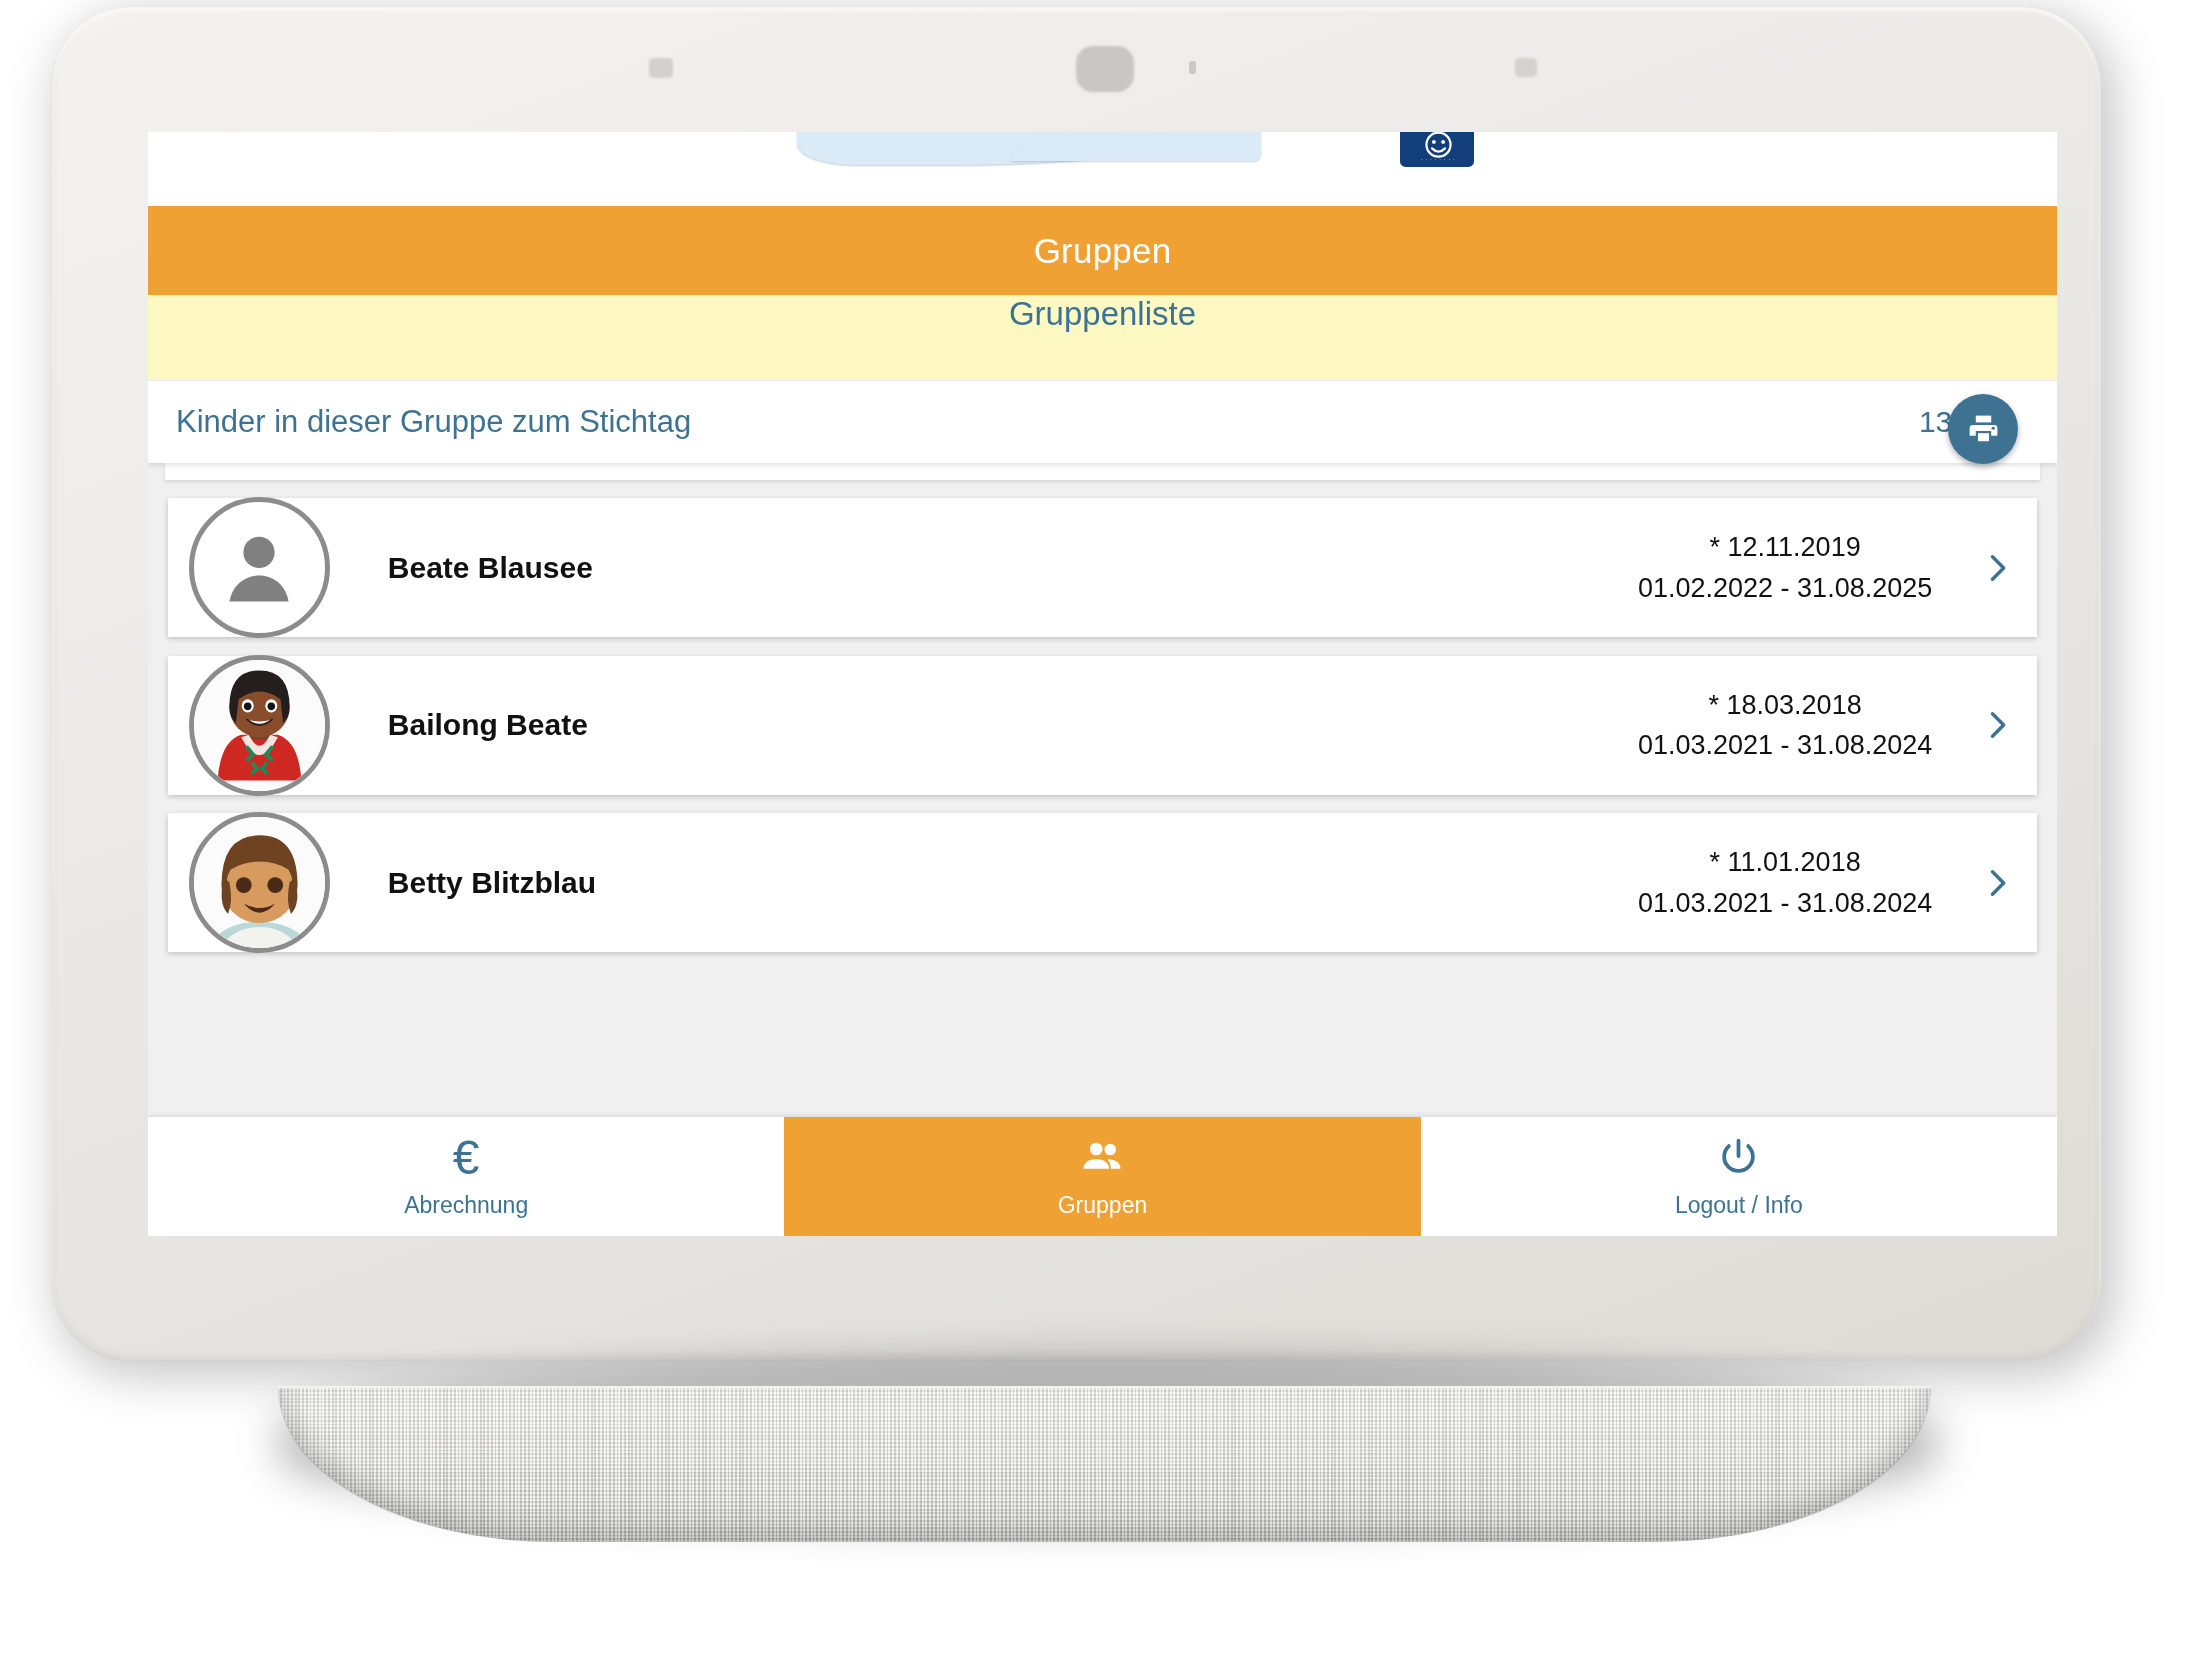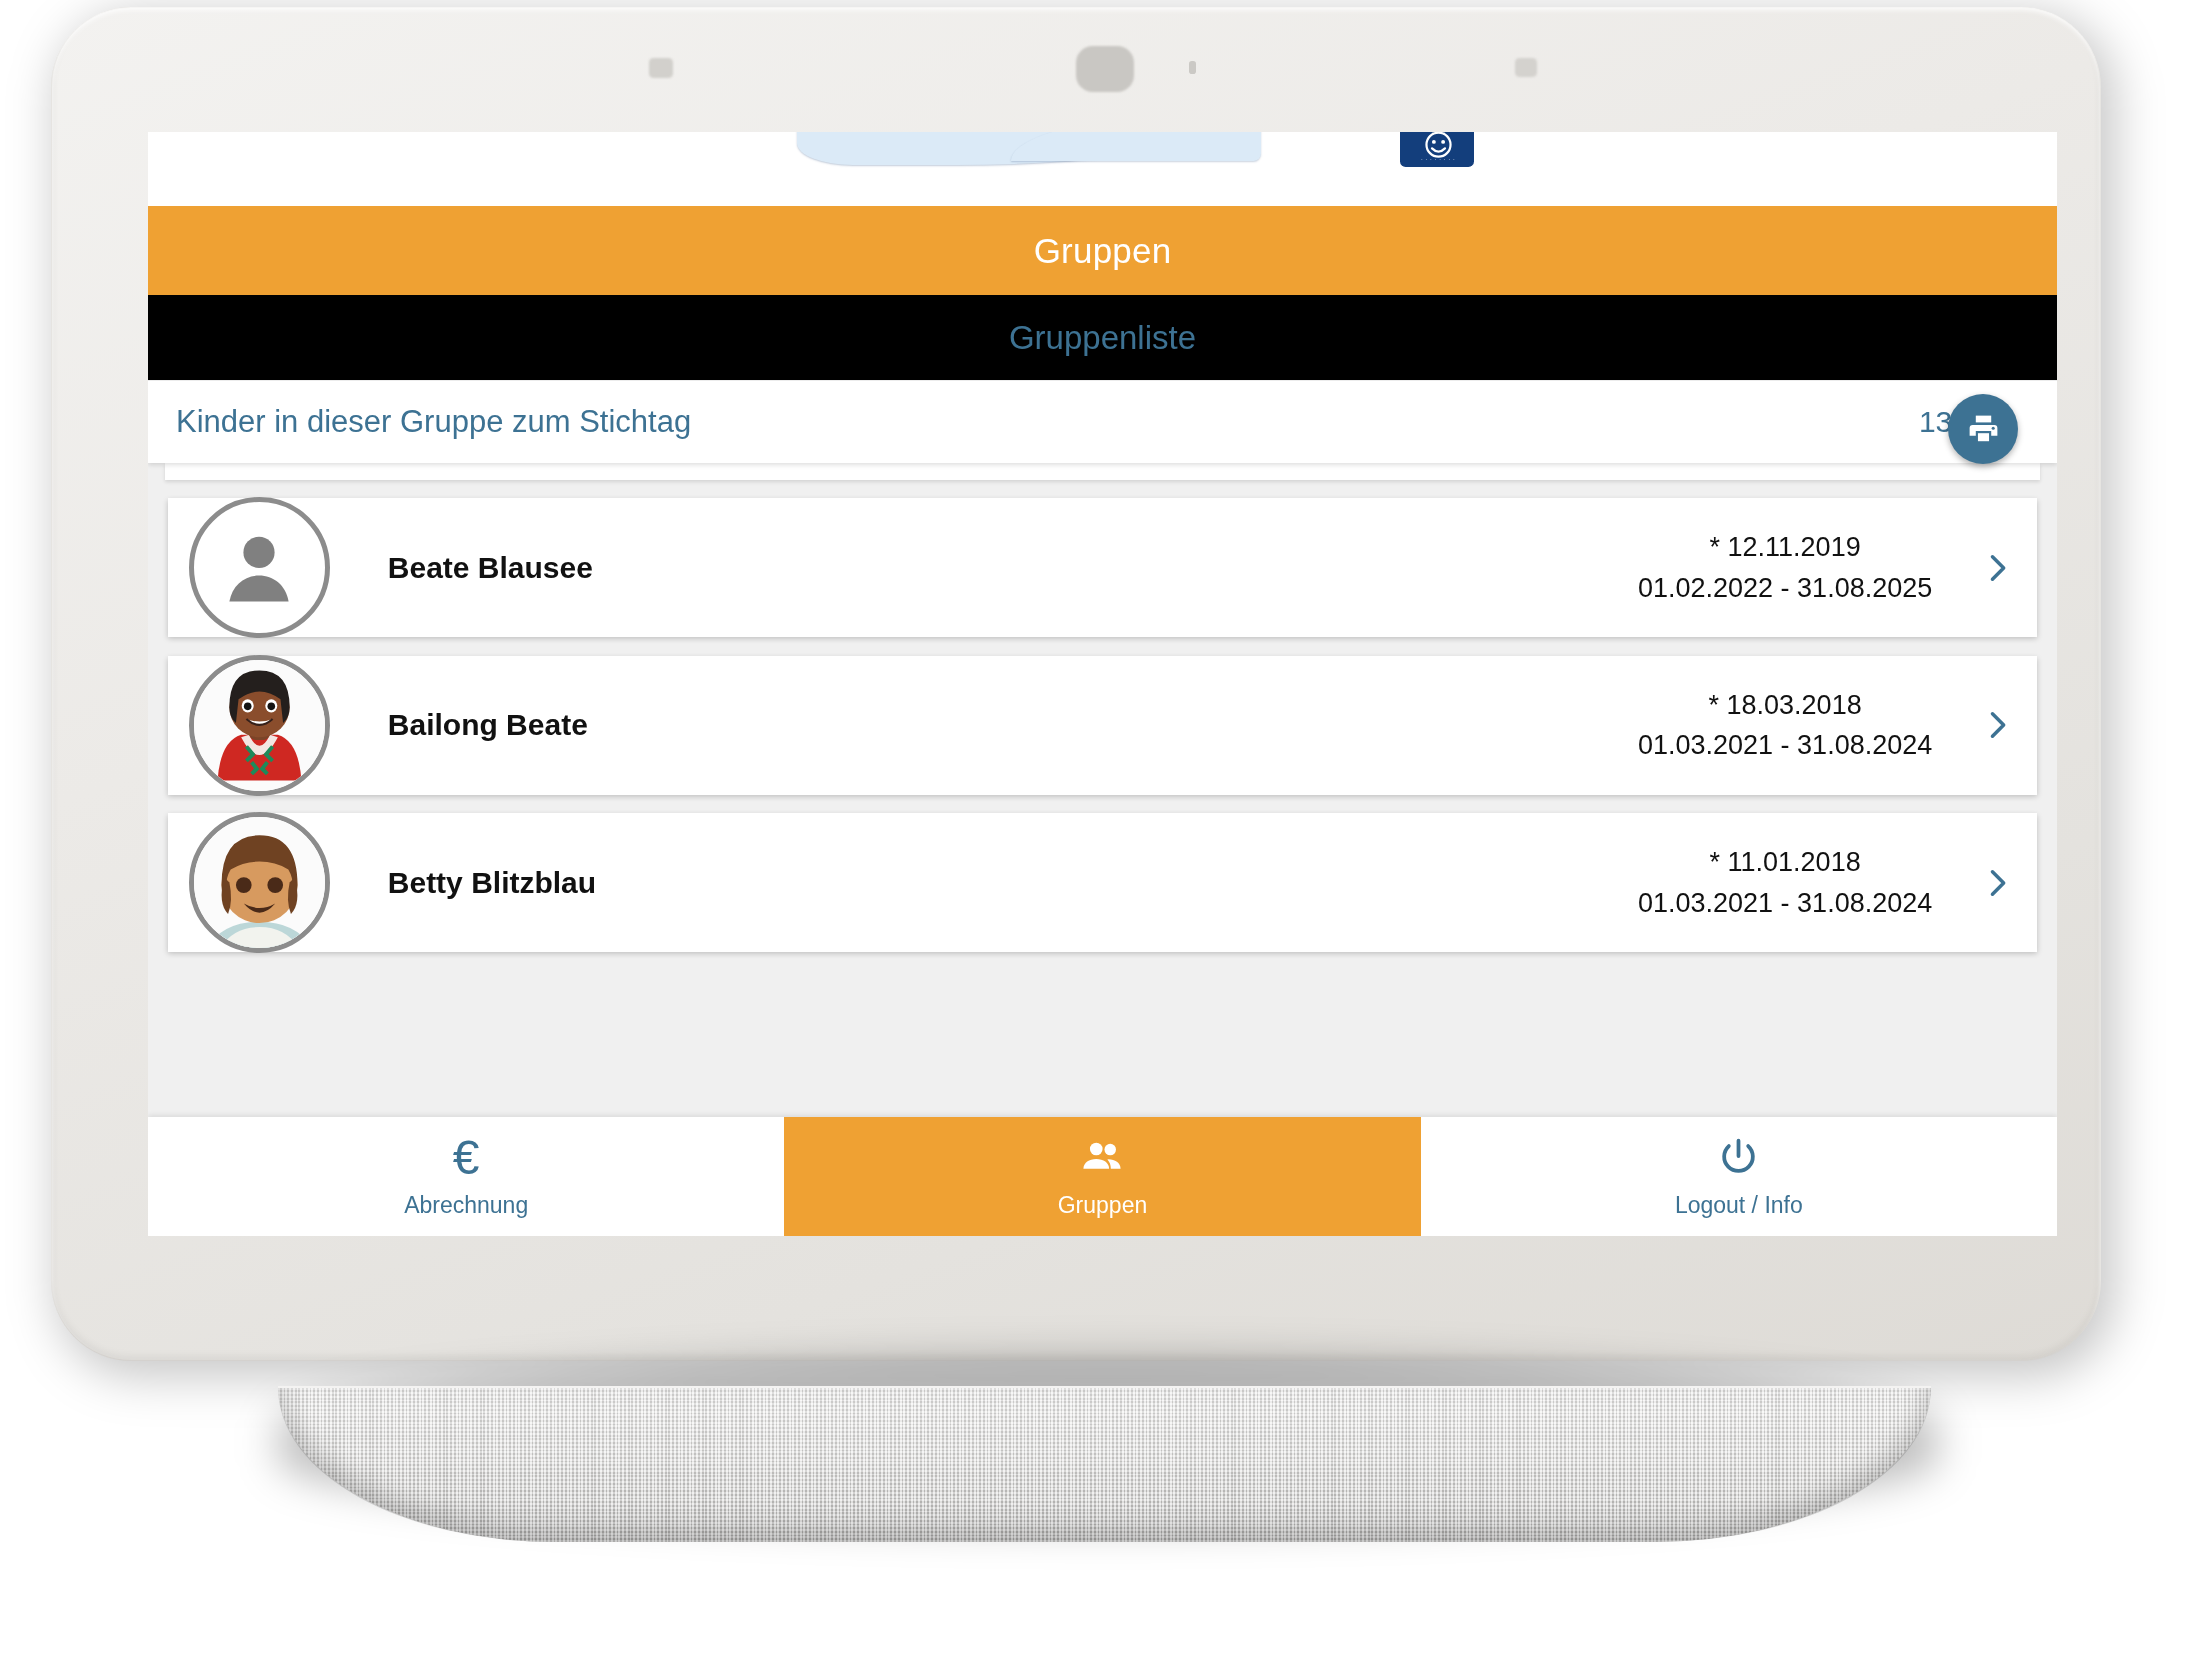--- a/index.html
+++ b/index.html
@@ -156,22 +156,22 @@
     background: #efa133;
     color: #ffffff;
     display: flex; align-items: center; justify-content: center;
     font-size: 35px;
     letter-spacing: 0.2px;
   }
 
   
   .sub-nav {
     height: 85px;
-    background: #000000;
-    display: flex; align-items: center; justify-content: center;
+    background: #fef9c3;
+    display: flex; align-items: flex-start; justify-content: center;
     color: #3f7characters;
   }
   .sub-nav a {
     color: #3d7293;
     font-size: 33px;
     text-decoration: none;
   }
 
   
   .section-head {

